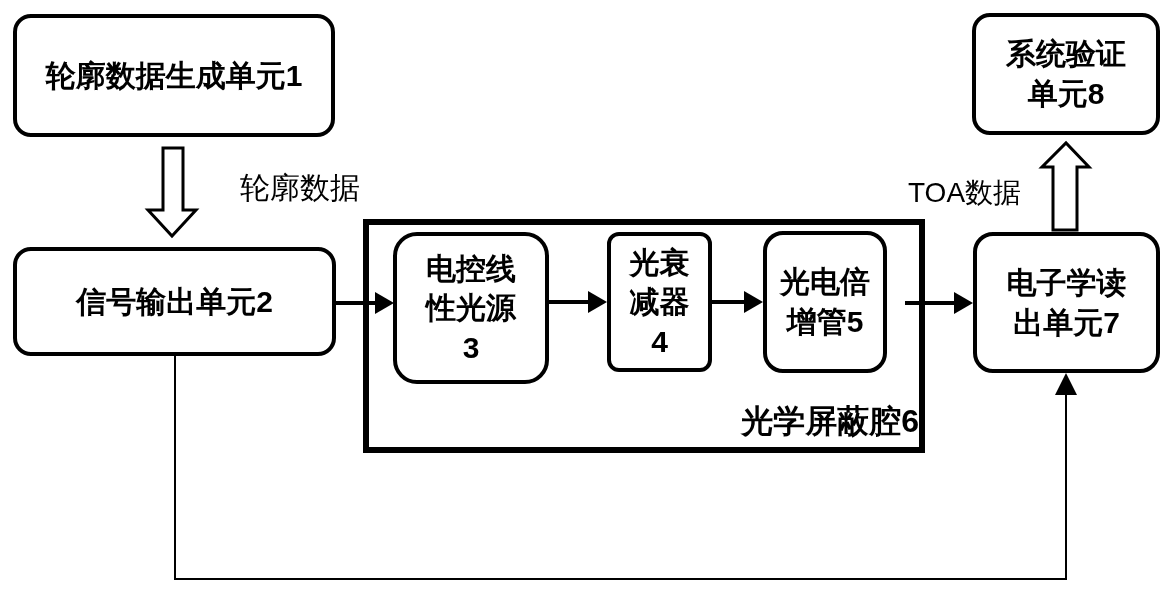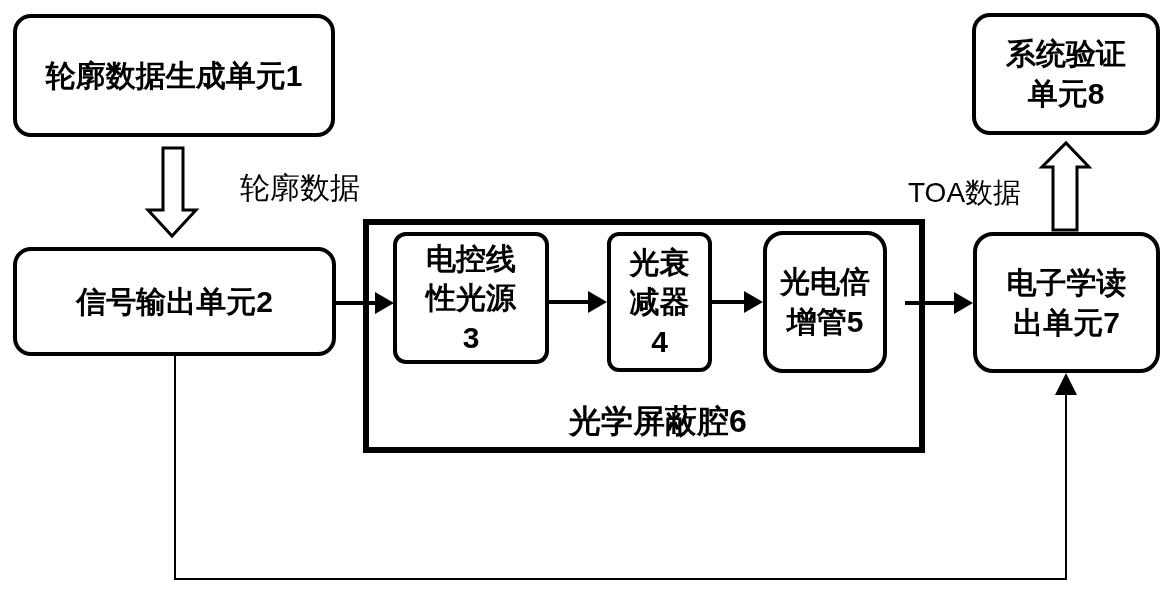--- a/index.html
+++ b/index.html
@@ -33,21 +33,21 @@
     position: absolute;
     box-sizing: border-box;
     border: 6px solid #000000;
     background: transparent;
     z-index: 1;
   }
   #cavity-label {
     position: absolute;
     left: 0; right: 0; bottom: 3px;
     padding-left: 28px;
-    text-align: center;
+    text-align: right;
     font-weight: bold;
     font-size: 32px;
     white-space: nowrap;
   }
   .edge-label {
     position: absolute;
     font-size: 30px;
     font-weight: normal;
     white-space: nowrap;
     z-index: 4;
@@ -105,21 +105,21 @@
   </svg>
 
   <div class="node" style="left:13px; top:14px; width:322px; height:123px;">
     <span class="line">轮廓数据生成单元1</span>
   </div>
 
   <div class="node" style="left:13px; top:247px; width:323px; height:109px;">
     <span class="line">信号输出单元2</span>
   </div>
 
-  <div class="node" style="left:393px; top:232px; width:156px; height:132px; border-radius:13px;">
+  <div class="node" style="left:393px; top:232px; width:156px; height:152px; border-radius:24px;">
     <span class="line">电控线</span>
     <span class="line">性光源</span>
     <span class="line">3</span>
   </div>
 
   <div class="node" style="left:607px; top:232px; width:105px; height:140px; border-radius:12px;">
     <span class="line">光衰</span>
     <span class="line">减器</span>
     <span class="line">4</span>
   </div>

